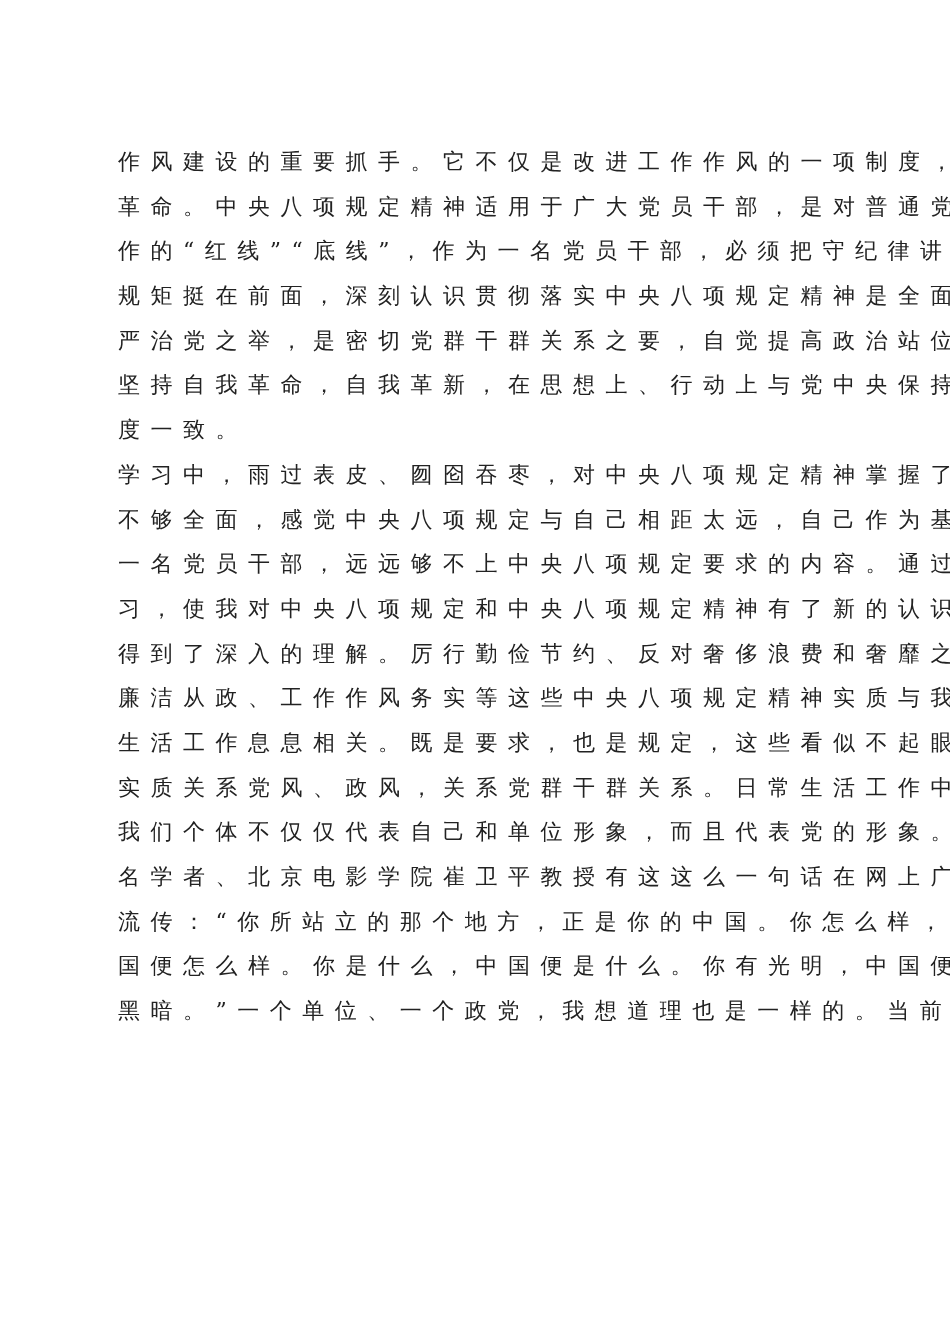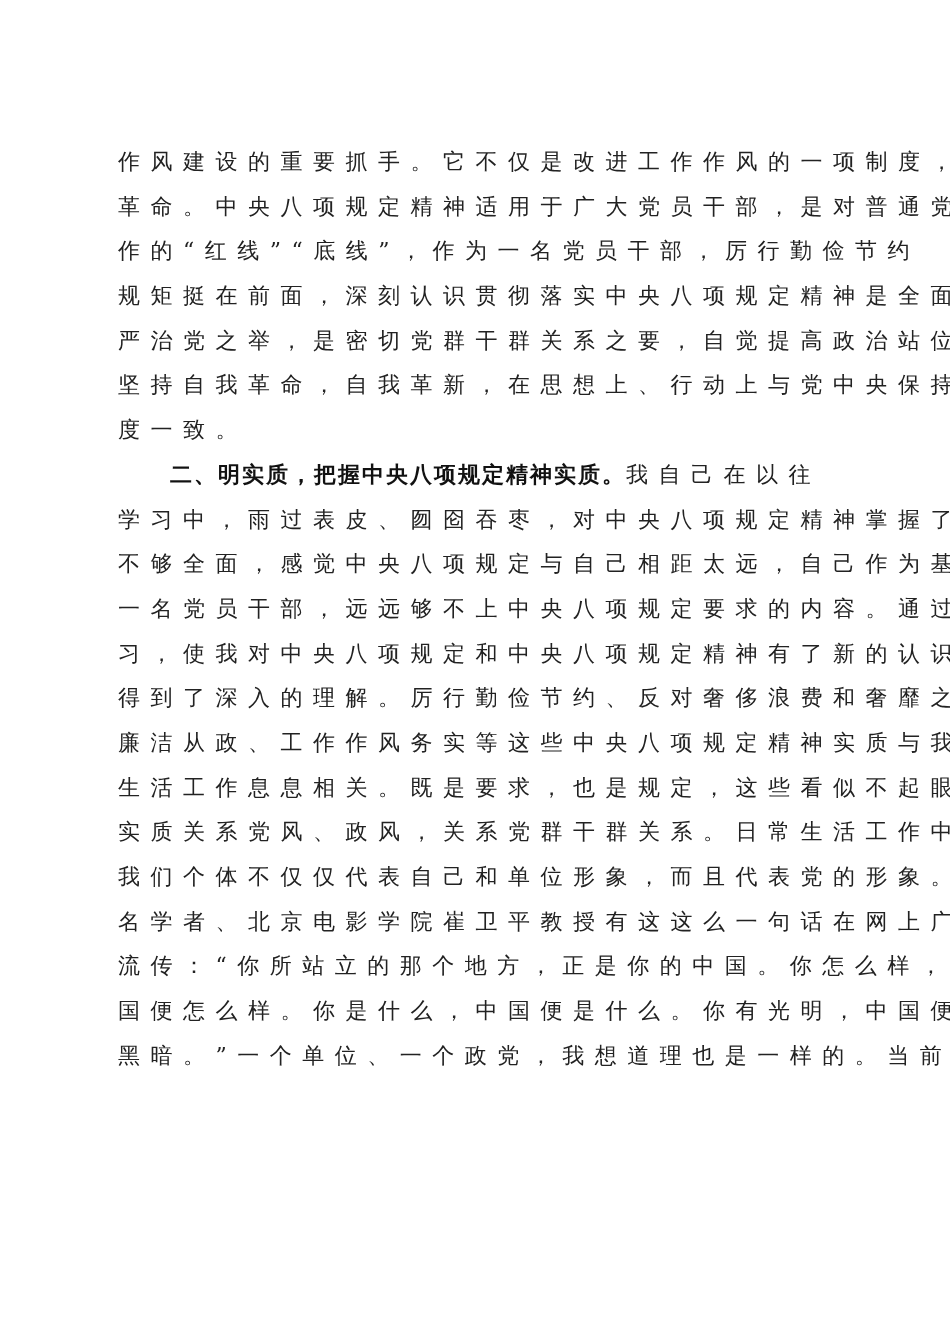--- a/index.html
+++ b/index.html
@@ -49,29 +49,28 @@
 </style>
 </head>
 <body>
 
 <div class="page">
   <div class="text-block">
 
     <div>
       <div class="line">作风建设的重要抓手。它不仅是改进工作作风的一项制度，更</div>
       <div class="line">革命。中央八项规定精神适用于广大党员干部，是对普通党员</div>
-      <div class="line">作的“红线”“底线”，作为一名党员干部，厉行勤俭节约</div>
+      <div class="line">作的“红线”“底线”，作为一名党员干部，必须把守纪律讲</div>
       <div class="line">规矩挺在前面，深刻认识贯彻落实中央八项规定精神是全面从</div>
       <div class="line">严治党之举，是密切党群干群关系之要，自觉提高政治站位，</div>
       <div class="line">坚持自我革命，自我革新，在思想上、行动上与党中央保持高</div>
       <div class="line">度一致。</div>
     </div>
 
     <div>
-      <div class="line indent"><span class="heading">二、明实质，把握中央八项规定精神实质。</span><span>我自己在以往</span></div>
       <div class="line">学习中，雨过表皮、囫囵吞枣，对中央八项规定精神掌握了解</div>
       <div class="line">不够全面，感觉中央八项规定与自己相距太远，自己作为基层</div>
       <div class="line">一名党员干部，远远够不上中央八项规定要求的内容。通过学</div>
       <div class="line">习，使我对中央八项规定和中央八项规定精神有了新的认识，</div>
       <div class="line">得到了深入的理解。厉行勤俭节约、反对奢侈浪费和奢靡之风、</div>
       <div class="line">廉洁从政、工作作风务实等这些中央八项规定精神实质与我们</div>
       <div class="line">生活工作息息相关。既是要求，也是规定，这些看似不起眼，</div>
       <div class="line">实质关系党风、政风，关系党群干群关系。日常生活工作中，</div>
       <div class="line">我们个体不仅仅代表自己和单位形象，而且代表党的形象。著</div>
       <div class="line">名学者、北京电影学院崔卫平教授有这这么一句话在网上广泛</div>

